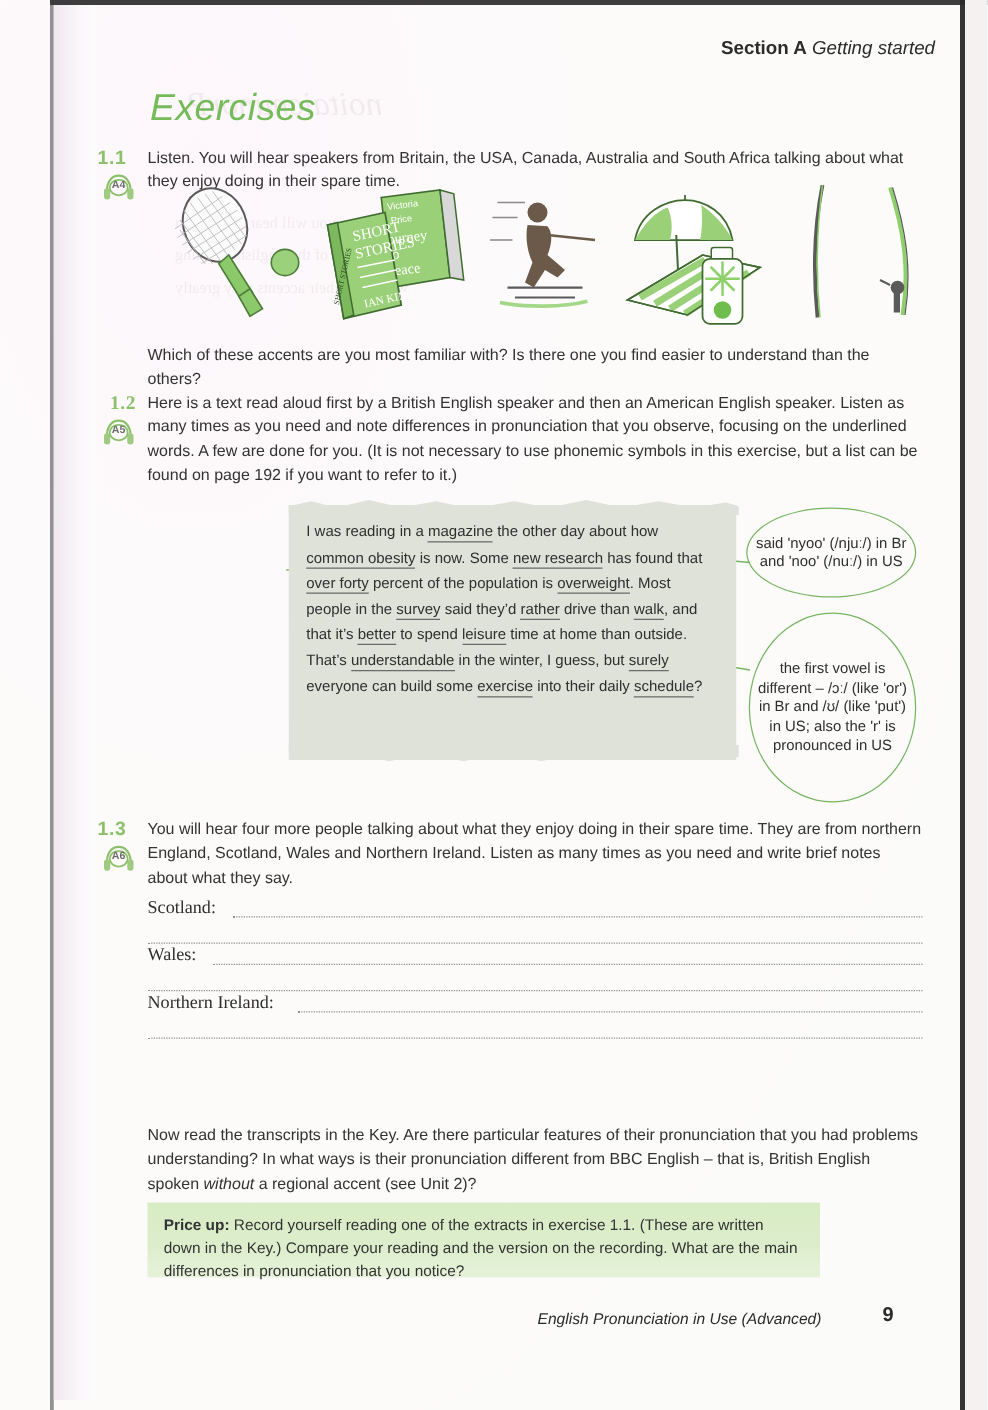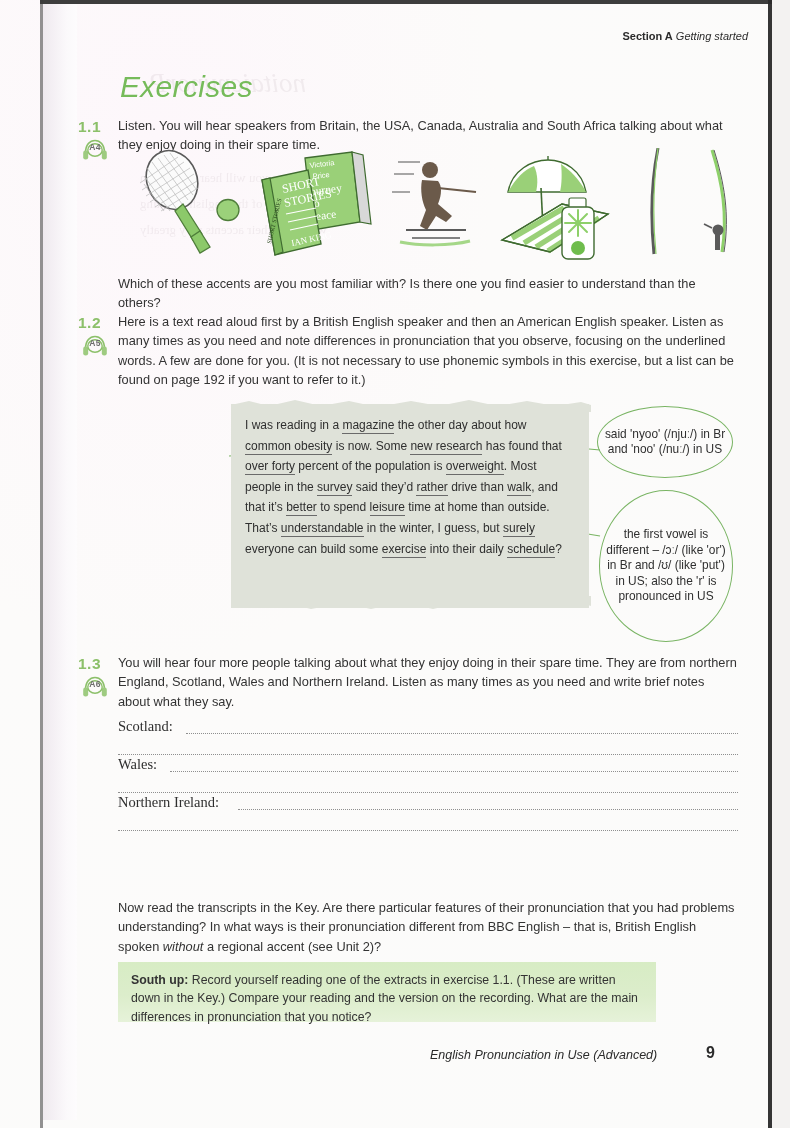--- a/index.html
+++ b/index.html
@@ -25,21 +25,21 @@
   
   .ghost{
     position:absolute;color:rgba(140,120,130,0.10);
     font-family:"Liberation Serif", serif; pointer-events:none;
     white-space:nowrap; transform:scaleX(-1);
   }
 
   
   .section-head{
     position:absolute; right:42px; top:30px;
-    font-size:11px; color:#2b2b2b; white-space:nowrap;margin-left:16px;
+    font-size:15px; color:#2b2b2b; white-space:nowrap;margin-left:16px;
   }
   .section-head b{font-weight:bold;}
   .section-head i{font-style:italic;}
 
   .title{
     position:absolute; left:120px; top:60px;
     font-size:30px; font-style:italic; color:#76bb5a; letter-spacing:.3px;margin-top:10px;
   }
 
   
@@ -243,21 +243,21 @@
         <path d="M594 2 C604 34 610 66 604 104" stroke="#5a5a5a" stroke-width="1" fill="none"></path>
         <circle cx="598" cy="82" r="5.5" fill="#5a5a5a"></circle>
         <rect x="595" y="86" width="5" height="16" fill="#5a5a5a"></rect>
         <line x1="592" y1="80" x2="584" y2="76" stroke="#5a5a5a" stroke-width="1.6"></line>
       </g>
     </svg>
   </div>
 
   <div class="body-txt" style="left:118px;top:274px;width:618px;">Which of these accents are you most familiar with? Is there one you find easier to understand than the others?</div>
 
-  <div class="exnum" style="left:78px;top:314px;">1.2</div>
+  <div class="exnum" style="left:88px;top:314px;font-family:Liberation Serif, serif;">1.2</div>
   <div class="audio" style="left:82px;top:334px;">
     <svg width="26" height="24" viewBox="0 0 26 24">
       <path d="M3.5 15 C3.5 6.5 8 2.5 13 2.5 C18 2.5 22.5 6.5 22.5 15" fill="none" stroke="#8cc06a" stroke-width="1.7"></path>
       <rect x="1.2" y="12.5" width="5" height="9" rx="2.3" fill="#9ecb80"></rect>
       <rect x="19.8" y="12.5" width="5" height="9" rx="2.3" fill="#9ecb80"></rect>
       <ellipse cx="13" cy="12" rx="7.2" ry="6.2" fill="none" stroke="#8cc06a" stroke-width="1.4"></ellipse>
     </svg>
     <div class="lbl">A5</div>
   </div>
   <div class="body-txt" style="left:118px;top:312px;width:620px;">Here is a text read aloud first by a British English speaker and then an American English speaker. Listen as many times as you need and note differences in pronunciation that you observe, focusing on the underlined words. A few are done for you. (It is not necessary to use phonemic symbols in this exercise, but a list can be found on page 192 if you want to refer to it.)</div>
@@ -322,19 +322,19 @@
     <div class="ansrow">
       <span class="anslabel">Northern Ireland:</span>
       <span class="dotline" style="left:120px;right:0;"></span>
       <span class="dotline full" style="top:36px;"></span>
     </div>
   </div>
 
   <div class="body-txt" style="left:118px;top:898px;width:622px;" id="closing-para">Now read the transcripts in the Key. Are there particular features of their pronunciation that you had problems understanding?  In what ways is their pronunciation different from BBC English – that is, British English spoken <i>without</i> a regional accent (see Unit 2)?</div>
 
   <div class="followup">
-    <b>South up:</b><span> Record yourself reading one of the extracts in exercise 1.1. (These are written down in the Key.) Compare your reading and the version on the recording. What are the main differences in pronunciation that you notice?</span>
+    <b>Price up:</b><span> Record yourself reading one of the extracts in exercise 1.1. (These are written down in the Key.) Compare your reading and the version on the recording. What are the main differences in pronunciation that you notice?</span>
   </div>
 
   <div class="footer-title">English Pronunciation in Use (Advanced)</div>
   <div class="footer-page">9</div>
 
 </div>
 
 </body></html>

